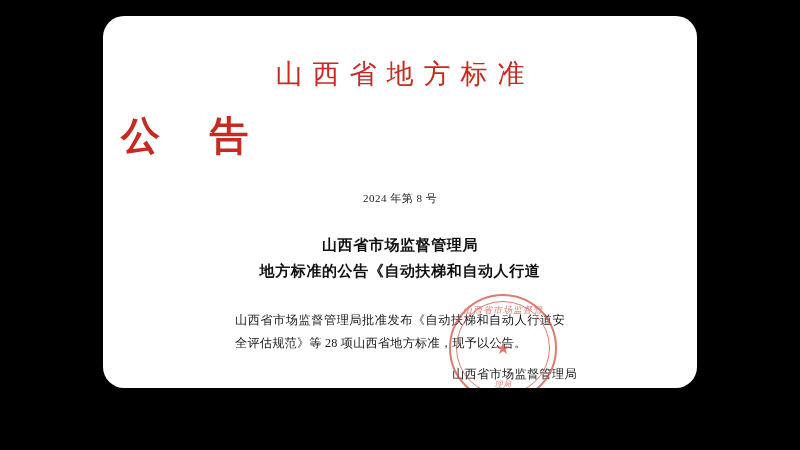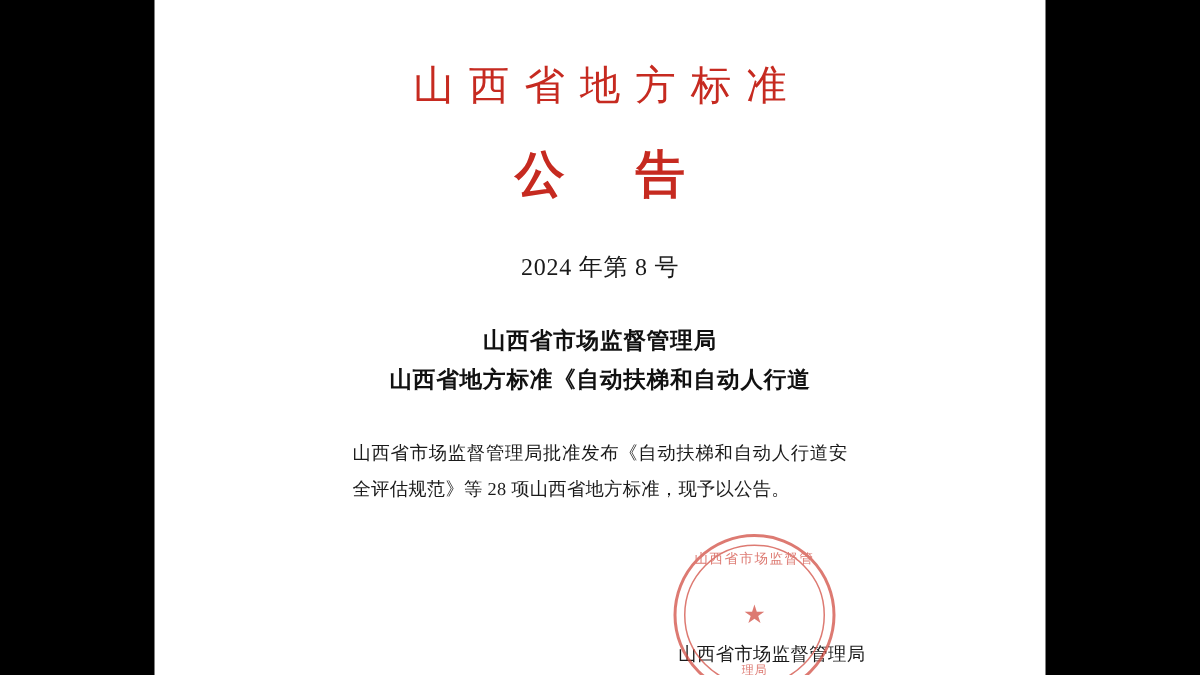--- a/index.html
+++ b/index.html
@@ -15,25 +15,26 @@
   }
   .page {
     position: relative;
     width: 800px;
     height: 450px;
     background: #000;
   }
   .sheet {
     position: absolute;
     left: 103px;
-    top: 0;
+    top: 16px;
     width: 594px;
-    height: 450px;
+    height: 372px;
     background: #ffffff;
     overflow: hidden;
+    border-radius: 21px;
   }
   .doc-inner {
     position: relative;
     width: 100%;
     height: 100%;
     padding: 0;
     box-sizing: border-box;
   }
   .title-main {
     margin-top: 42px;
@@ -41,40 +42,39 @@
     color: #c62a20;
     font-family: "DejaVu Serif", "Liberation Serif", serif;
     font-size: 27px;
     letter-spacing: 10px;
     font-weight: 500;
     text-indent: 10px;
     line-height: 1.2;
   }
   .title-sub {
     margin-top: 22px;
-    text-align: center;
     color: #c62a20;
     font-family: "DejaVu Serif", "Liberation Serif", serif;
-    font-size: 33px;
+    font-size: 39px;
     font-weight: 700;
     letter-spacing: 18px;
     text-indent: 18px;
     line-height: 1.2;
   }
   .rule {
     margin: 20px auto 0 auto;
     width: 470px;
     height: 0px;
     border-top: 0px solid #c62a20;
   }
   .issue-no {
     margin-top: 32px;
     text-align: center;
     color: #1a1a1a;
-    font-size: 16px;
+    font-size: 11px;
     letter-spacing: 0.5px;
   }
   .headline {
     margin-top: 26px;
     text-align: center;
     color: #111;
     font-size: 15px;
     font-weight: 700;
     line-height: 1.75;
     letter-spacing: 0.6px;
@@ -126,20 +126,21 @@
   }
   .seal .arc-top,
   .seal .seal-bottom {
     position: absolute;
     left: 0;
     width: 100%;
     text-align: center;
     color: #d0473c;
     font-size: 9px;
     letter-spacing: 1px;
+    font-style: italic;
   }
   .seal .arc-top { top: 8px; }
   .seal .seal-bottom { bottom: 10px; font-size: 8px; letter-spacing: 0.5px; }
   .seal-ring2 {
     position: absolute;
     left: 5px;
     top: 5px;
     right: 5px;
     bottom: 5px;
     border: 1px solid #d0473c;
@@ -156,21 +157,21 @@
       <div class="title-main">山西省地方标准</div>
 
       <div class="title-sub">公 告</div>
 
       <div class="rule"></div>
 
       <div class="issue-no">2024 年第 8 号</div>
 
       <div class="headline">
         <div>山西省市场监督管理局</div>
-        <div>山西省地方标准《自动扶梯和自动人行道</div>
+        <div>地方标准的公告《自动扶梯和自动人行道</div>
       </div>
 
       <div class="body-text">山西省市场监督管理局批准发布《自动扶梯和自动人行道安全评估规范》等 28 项山西省地方标准，现予以公告。</div>
 
       <div class="signature">
         <div>山西省市场监督管理局</div>
       </div>
 
       <div class="seal">
         <div class="seal-ring2"></div>

